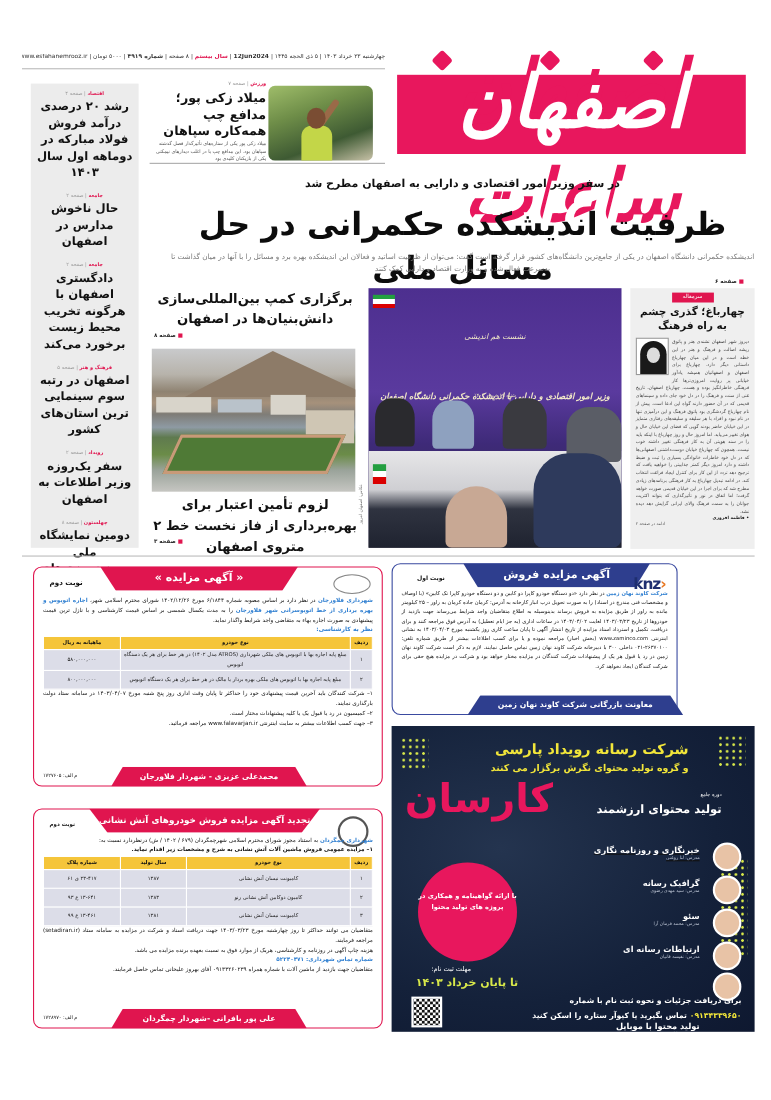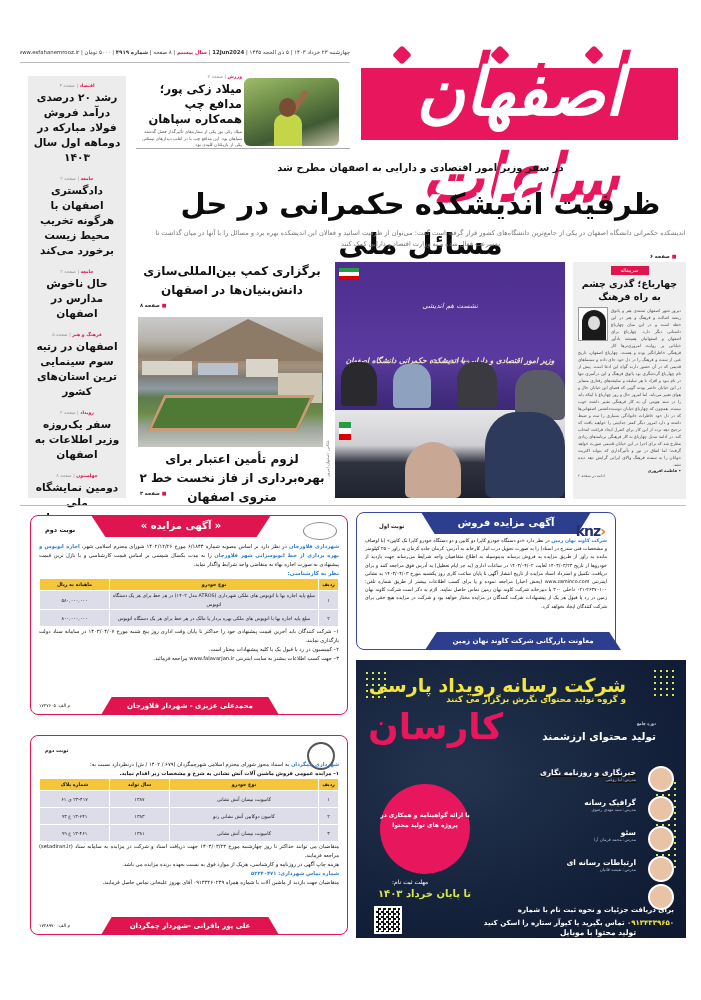--- a/index.html
+++ b/index.html
@@ -114,21 +114,21 @@
   .ad3 { left: 30px; top: 735px; width: 318px; height: 200px; border-color: #e0154f; }
   .ad3 .ad-tab { left: 50px; width: 210px; background: #e0154f; font-size: 8px; }
   .ad3 .turn { position: absolute; left: 14px; top: 11px; font-size: 5px; font-weight: bold; }
   .ad3 .emblem { position: absolute; right: 12px; top: 6px; width: 28px; height: 28px; border: 2px solid #555; border-radius: 50%; }
   .ad3 .ad-body { position: absolute; left: 8px; right: 8px; top: 24px; font-size: 5.2px; line-height: 9px; }
   .ad3 .ref { position: absolute; left: 8px; bottom: 6px; font-size: 4.5px; }
   .ad3 .ad-foot { left: 70px; width: 178px; bottom: -1px; background: #e0154f; }
 
   
   .ad4 { left: 356px; top: 660px; width: 330px; height: 278px; background: radial-gradient(ellipse at 30% 40%, #24344f 0%, #14213a 60%, #0e1830 100%); overflow: hidden; }
-  .ad4 .t1 { position: absolute; right: 60px; top: 14px; font-size: 19px; font-weight: bold; color: #f2e63a; }
+  .ad4 .t1 { position: absolute; right: 60px; top: 14px; font-size: 13px; font-weight: bold; color: #f2e63a; }
   .ad4 .t2 { position: absolute; right: 60px; top: 34px; font-size: 8.5px; font-weight: bold; color: #f2e63a; }
   .ad4 .kicker { position: absolute; right: 30px; top: 61px; font-size: 4.5px; color: #fff; }
   .ad4 .t3 { position: absolute; right: 30px; top: 70px; font-size: 10.5px; font-weight: bold; color: #fff; }
   .ad4 .brand { position: absolute; left: 12px; top: 46px; font-size: 36px; font-weight: bold; color: #e8175d; letter-spacing: 2px; }
   .ad4 .circle { position: absolute; left: 24px; top: 124px; width: 90px; height: 90px; border-radius: 50%; background: #e8175d; color: #fff; font-size: 6px; font-weight: bold; text-align: center; padding-top: 26px; line-height: 10px; }
   .ad4 .course { position: absolute; right: 50px; text-align: right; }
   .ad4 .course .cn { font-size: 7.5px; font-weight: bold; color: #fff; }
   .ad4 .course .ci { font-size: 4.2px; color: #b8c0d0; }
   .ad4 .avatar { position: absolute; right: 12px; width: 26px; height: 26px; border-radius: 50%; border: 2px solid #fff; background: #e8c3a6; }
   .ad4 .deadline1 { position: absolute; left: 36px; top: 218px; font-size: 6px; color: #fff; }
@@ -180,25 +180,25 @@
 </div>
 <div class="abs sport-rule"></div>
 
 <div class="abs briefs">
   <div class="brief">
     <div class="brief-kicker"><span class="sec">اقتصاد</span> | <span>صفحه ۴</span></div>
     <div class="brief-title">رشد ۲۰ درصدی درآمد فروش فولاد مبارکه در دوماهه اول سال ۱۴۰۳</div>
   </div>
   <div class="brief">
     <div class="brief-kicker"><span class="sec">جامعه</span> | <span>صفحه ۲</span></div>
+    <div class="brief-title">حال ناخوش مدارس در اصفهان</div>
+  </div>
+  <div class="brief">
+    <div class="brief-kicker"><span class="sec">جامعه</span> | <span>صفحه ۲</span></div>
     <div class="brief-title">دادگستری اصفهان با هرگونه تخریب محیط زیست برخورد می‌کند</div>
-  </div>
-  <div class="brief">
-    <div class="brief-kicker"><span class="sec">جامعه</span> | <span>صفحه ۲</span></div>
-    <div class="brief-title">حال ناخوش مدارس در اصفهان</div>
   </div>
   <div class="brief">
     <div class="brief-kicker"><span class="sec">فرهنگ و هنر</span> | <span>صفحه ۵</span></div>
     <div class="brief-title">اصفهان در رتبه سوم سینمایی ترین استان‌های کشور</div>
   </div>
   <div class="brief">
     <div class="brief-kicker"><span class="sec">رویداد</span> | <span>صفحه ۲</span></div>
     <div class="brief-title">سفر یک‌روزه وزیر اطلاعات به اصفهان</div>
   </div>
   <div class="brief">
@@ -303,20 +303,21 @@
     </table>
     <div>۱– شرکت کنندگان باید آخرین قیمت پیشنهادی خود را حداکثر تا پایان وقت اداری روز پنج شنبه مورخ ۱۴۰۳/۰۴/۰۷ در سامانه ستاد دولت بارگذاری نمایند.</div>
     <div>۲– کمیسیون در رد یا قبول یک یا کلیه پیشنهادات مختار است.</div>
     <div>۳– جهت کسب اطلاعات بیشتر به سایت اینترنتی www.falavarjan.ir مراجعه فرمائید.</div>
   </div>
   <div class="ref">م الف: ۱۷۲۷۶۰۵</div>
   <div class="ad-foot">محمدعلی عزیزی - شهردار فلاورجان</div>
 </div>
 
 <div class="abs ad ad3">
+  <div class="ad-tab">تجدید آگهی مزایده فروش خودروهای آتش نشانی</div>
   <div class="turn">نوبت دوم</div>
   <div class="emblem"></div>
   <div class="ad-body">
     <span class="hl-blue">شهرداری چمگردان</span>
     <span>به استناد مجوز شورای محترم اسلامی شهرچمگردان (۶۷۹ / ۱۴۰۲ / ش) درنظردارد نسبت به:</span>
     <div class="b">۱– مزایده عمومی فروش ماشین آلات آتش نشانی به شرح و مشخصات زیر اقدام نماید.</div>
     <table class="ad-table">
       <thead>
         <tr>
           <th style="width:20px">ردیف</th>

